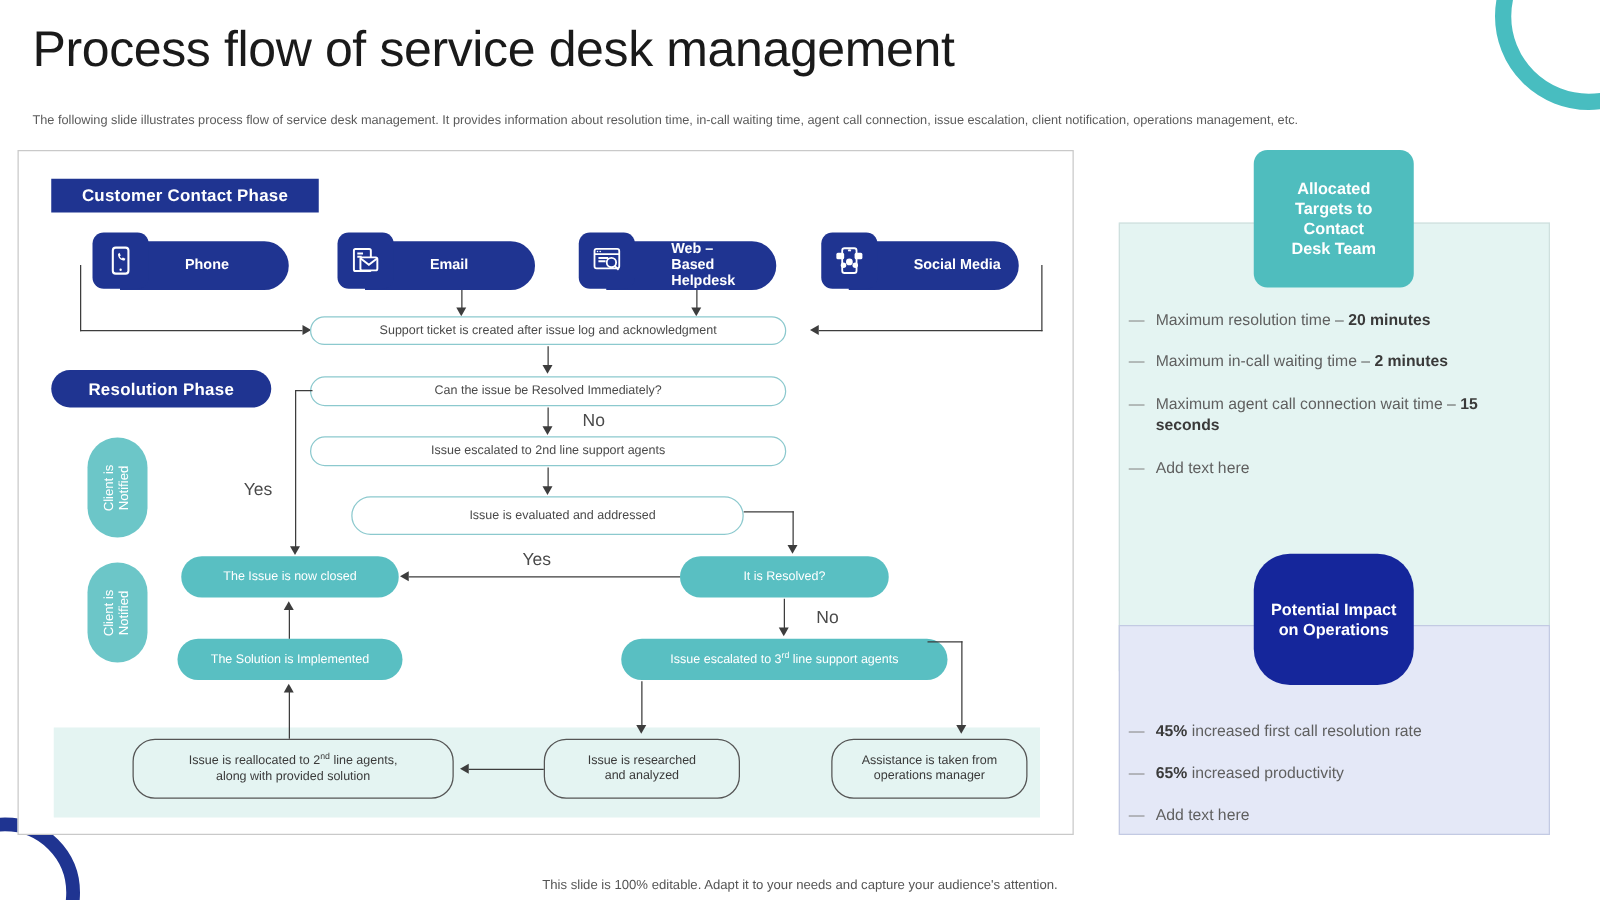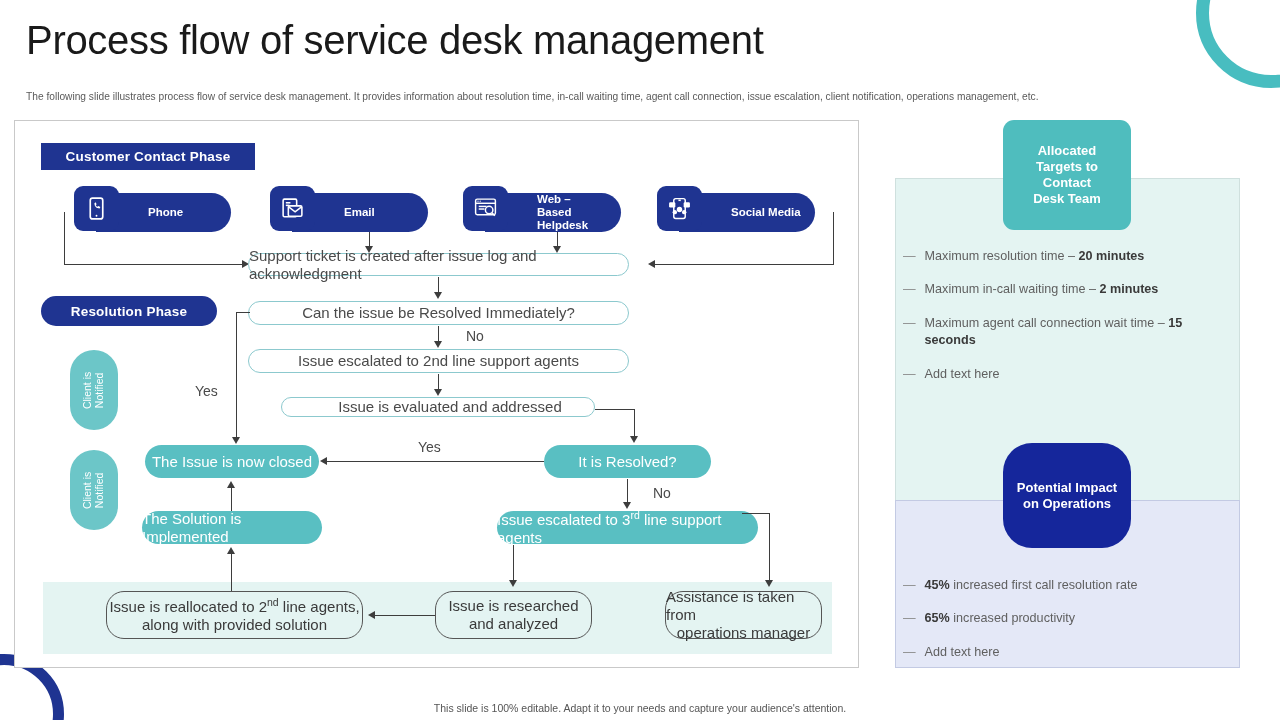--- a/index.html
+++ b/index.html
@@ -68,22 +68,22 @@
   .chan-ico{
     position:absolute;left:-22px;top:-7px;width:45px;height:45px;
     background:#1F3491;border-radius:9px;
     display:flex;align-items:center;justify-content:center;
   }
   .chan-ico svg{width:25px;height:25px;}
 
   
   .box{
     position:absolute;box-sizing:border-box;
-    display:flex;align-items:center;justify-content:center;
-    font-size:15px;line-height:1.2;
+    display:flex;align-items:center;justify-content:center;text-align:center;
+    font-size:10px;line-height:1.2;
   }
   .box.outline{
     border:1px solid #8CC9CE;border-radius:16px;background:#fff;color:#4a4a4a;
   }
   .box.outline-dark{
     border:1px solid #555;border-radius:18px;background:#E4F4F2;color:#3a3a3a;
   }
   .box.teal{
     background:#59BFC2;border-radius:17px;color:#fff;
   }
@@ -229,21 +229,21 @@
 
   <div class="ln lnv" style="left:438px;top:326px;height:17px;"></div>
   <div class="ar ar-d" style="left:434px;top:341px;"></div>
   <div class="yn" style="left:466px;top:328px;">No</div>
 
   <div class="box outline" style="left:248px;top:349px;width:381px;height:24px;">Issue escalated to 2nd line support agents</div>
 
   <div class="ln lnv" style="left:438px;top:374px;height:17px;"></div>
   <div class="ar ar-d" style="left:434px;top:389px;"></div>
 
-  <div class="box outline" style="left:281px;top:397px;width:314px;height:20px;padding-left:24px;">Issue is evaluated  and addressed</div>
+  <div class="box outline" style="left:281px;top:397px;width:314px;height:31px;padding-left:24px;">Issue is evaluated  and addressed</div>
 
   <div class="ln lnh" style="left:595px;top:409px;width:40px;"></div>
   <div class="ln lnv" style="left:634px;top:409px;height:29px;"></div>
   <div class="ar ar-d" style="left:630px;top:436px;"></div>
 
   <div class="ln lnh" style="left:236px;top:312px;width:14px;"></div>
   <div class="ln lnv" style="left:236px;top:312px;height:127px;"></div>
   <div class="ar ar-d" style="left:232px;top:437px;"></div>
   <div class="yn" style="left:195px;top:383px;">Yes</div>
 

